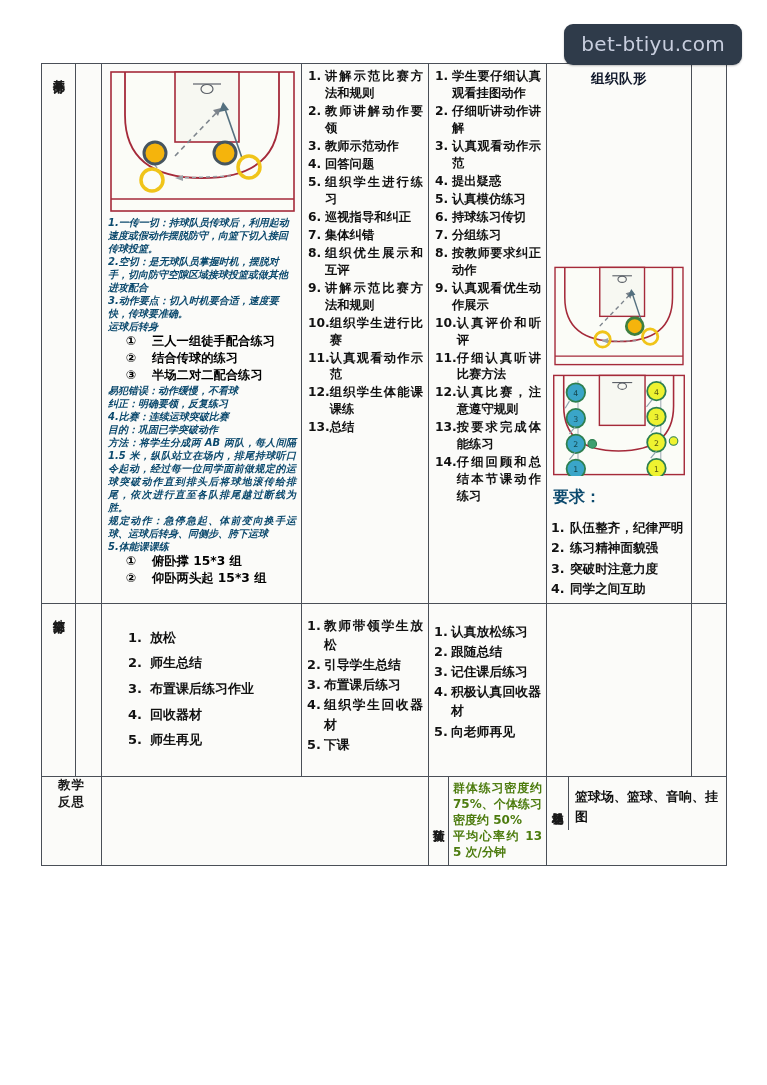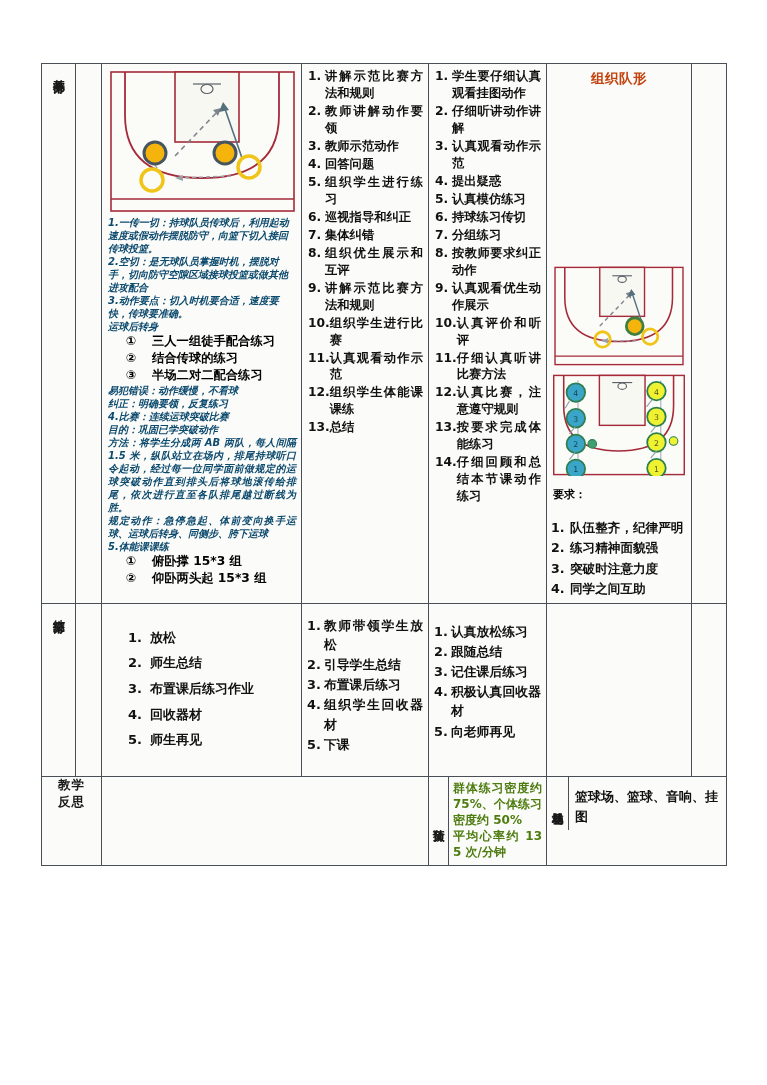--- a/index.html
+++ b/index.html
@@ -103,25 +103,25 @@
 
   .indent-list{margin:0;padding:0;list-style:none;font-size:12.3px;line-height:1.38;font-weight:600;}
   .indent-list li{display:flex;padding-left:18px;}
   .indent-list li .num{flex:0 0 auto;min-width:26px;}
 
   
   .col5-title{
     text-align:center;
     font-size:13.5px;
     font-weight:800;
-    color:#c2410c;
+    color:#0f172a;
     padding:3px 0 6px 0;
     letter-spacing:.5px;
   }
-  .req-title{font-size:11px;font-weight:700;color:#000000;margin:7px 0 16px 2px;}
+  .req-title{font-size:16px;font-weight:700;color:#0c4a6e;margin:7px 0 10px 2px;}
   .req-list{margin:0;padding:0;list-style:none;font-size:12.6px;line-height:1.62;font-weight:600;color:#111;}
   .req-list li{display:flex;}
   .req-list li .num{flex:0 0 auto;min-width:19px;}
 
   
   .court{display:block;}
   .court-wrap{padding:2px 1px 3px 1px;}
 
   
   .load-txt{
@@ -131,20 +131,21 @@
   .equip-txt{
     font-size:13px;line-height:1.5;color:#111;font-weight:600;
     padding-top:6px;word-break:break-all;
   }
 </style>
 </head>
 <body>
 
 <div class="page">
 
+  <div class="watermark">bet-btiyu.com</div>
 
   <table class="plan">
     <colgroup>
       <col style="width:34px">
       <col style="width:26px">
       <col style="width:200px">
       <col style="width:127px">
       <col style="width:118px">
       <col style="width:145px">
       <col style="width:35px">

